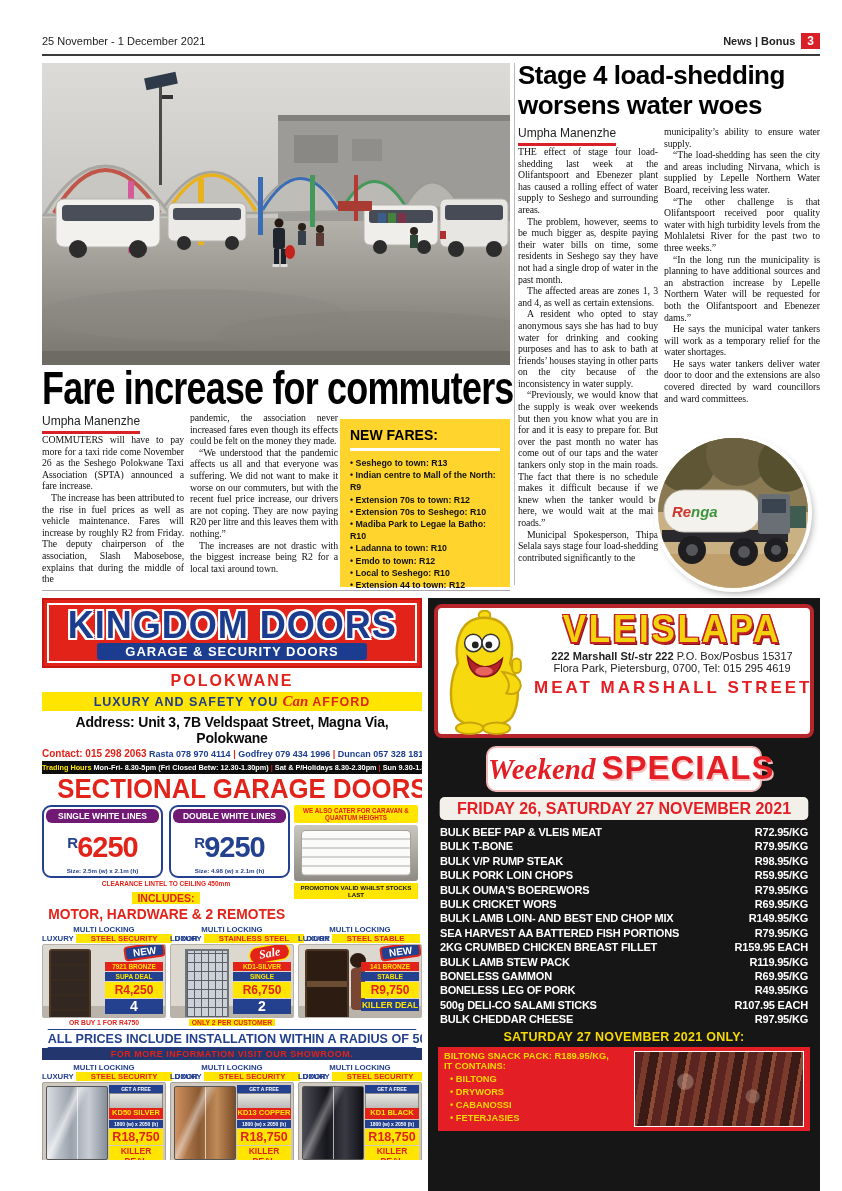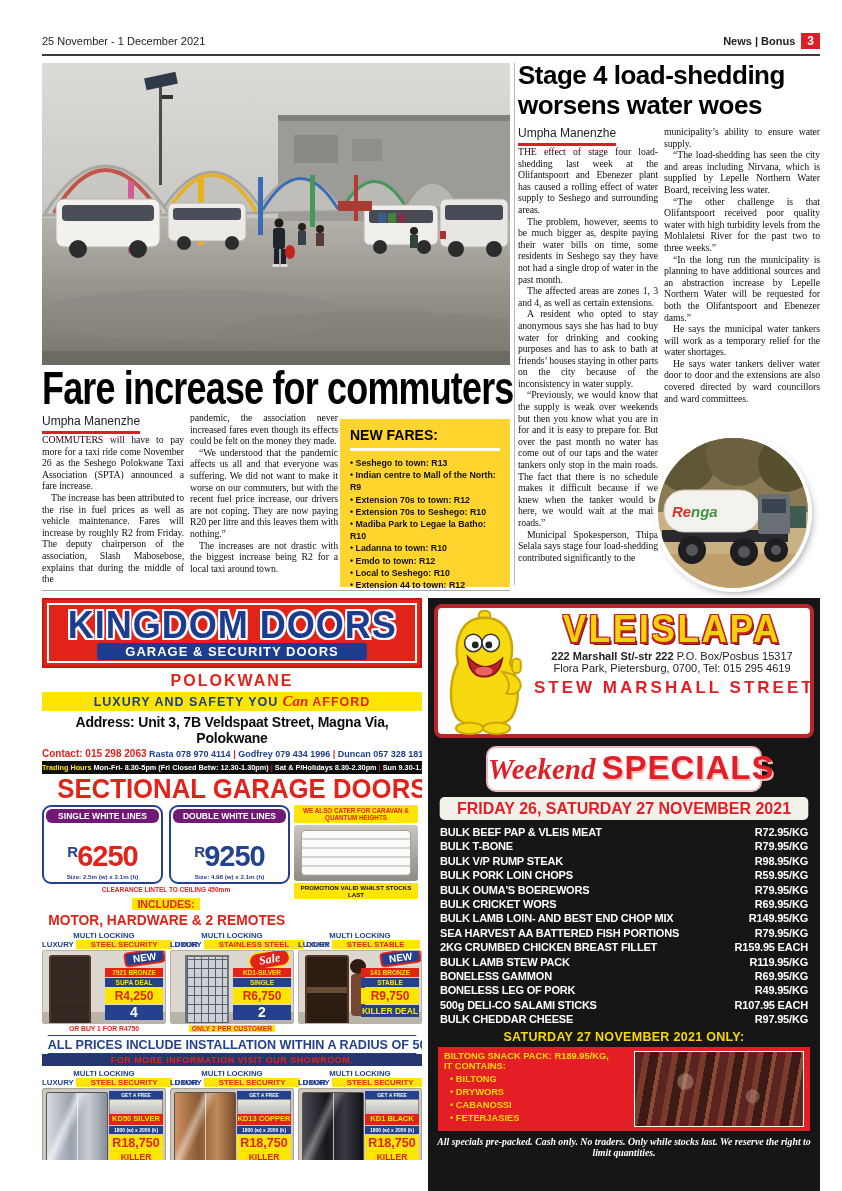--- a/index.html
+++ b/index.html
@@ -61,21 +61,21 @@
   #kd-contact .sep{color:#e2231a;}
   #kd-hours{background:#0d0d0d;margin-top:2px;padding:2px 0;text-align:center;font-weight:bold;font-size:7.3px;color:#fff;white-space:nowrap;}
   #kd-hours .lab{color:#ffe500;}
   #kd-hours .sep{color:#e2231a;}
   #kd-sect{text-align:center;color:#e2231a;font-weight:bold;font-size:28px;line-height:28px;letter-spacing:0;transform:scaleX(.92);margin-top:1px;white-space:nowrap;}
   #kd-prices{display:flex;gap:4px;margin-top:2px;}
   #kd-prices-left{width:248px;}
   .kd-cards{display:flex;gap:6px;}
   .kd-card{flex:1;border:2px solid #24418f;border-radius:9px;background:#fff;padding:2px;text-align:center;}
   .kd-card .ch{background:#701a75;color:#fff;font-weight:bold;font-size:8.5px;border-radius:6px;padding:2px 0;}
-  .kd-card .pp{font-weight:bold;font-size:29px;line-height:34px;letter-spacing:-1px;margin-top:12px;}
+  .kd-card .pp{font-weight:bold;font-size:29px;line-height:40px;letter-spacing:-1px;}
   .kd-card .cur{font-size:15px;vertical-align:9px;color:#24418f;}
   .p-red{color:#e2231a;} .p-blue{color:#24418f;}
   .kd-card .sz{font-weight:bold;font-size:6.2px;color:#24418f;}
   #kd-clear{font-weight:bold;font-size:6.5px;color:#e2231a;text-align:center;margin-top:2px;}
   #kd-inc1{text-align:center;margin-top:1px;}
   #kd-inc1 span{background:#ffe500;color:#e2231a;font-weight:bold;font-size:10.5px;padding:0 5px;}
   #kd-inc2{text-align:center;color:#e2231a;font-weight:bold;font-size:14.5px;transform:scaleX(.95);white-space:nowrap;}
   #kd-prices-right{width:124px;display:flex;flex-direction:column;}
   #kd-caravan{background:#ffe500;color:#e2231a;font-weight:bold;font-size:6.3px;text-align:center;padding:2px 1px;border-radius:2px;}
   #kd-gdoor{margin-top:2px;height:56px;background:linear-gradient(#c9c5bf,#8e8a84);border-radius:3px;position:relative;}
@@ -529,21 +529,21 @@
         <ellipse cx="30" cy="122" rx="14" ry="6" fill="#f6d90f" stroke="#caa50a" stroke-width="2"></ellipse>
         <ellipse cx="58" cy="122" rx="14" ry="6" fill="#f6d90f" stroke="#caa50a" stroke-width="2"></ellipse>
       </svg>
     </div>
     <div id="vl-brand">VLEISLAPA</div>
     <div id="vl-a1">
       <span class="b">222 Marshall St/-str 222</span>
       <span>P.O. Box/Posbus 15317</span>
     </div>
     <div id="vl-a2">Flora Park, Pietersburg, 0700, Tel: 015 295 4619</div>
-    <div id="vl-street">STEW MARSHALL STREET</div>
+    <div id="vl-street">MEAT MARSHALL STREET</div>
   </div>
 
   <div id="vl-weekend">
     <span class="wk">Weekend</span><span class="sp">SPECIALS</span>
   </div>
   <div id="vl-dates">FRIDAY 26, SATURDAY 27 NOVEMBER 2021</div>
 
   <div id="vl-list">
     <div class="vrow">
         <span class="nm">BULK BEEF PAP &amp; VLEIS MEAT</span>
@@ -611,14 +611,13 @@
       <ul>
         <li>BILTONG</li>
         <li>DRYWORS</li>
         <li>CABANOSSI</li>
         <li>FETERJASIES</li>
       </ul>
     </div>
     <div id="vl-bt-photo"></div>
   </div>
 
-  <div id="vl-terms">All specials pre-packed. Cash only. No traders. Only while stocks last. We reserve the right to limit quantities.</div>
 </div>
 
 </body></html>

